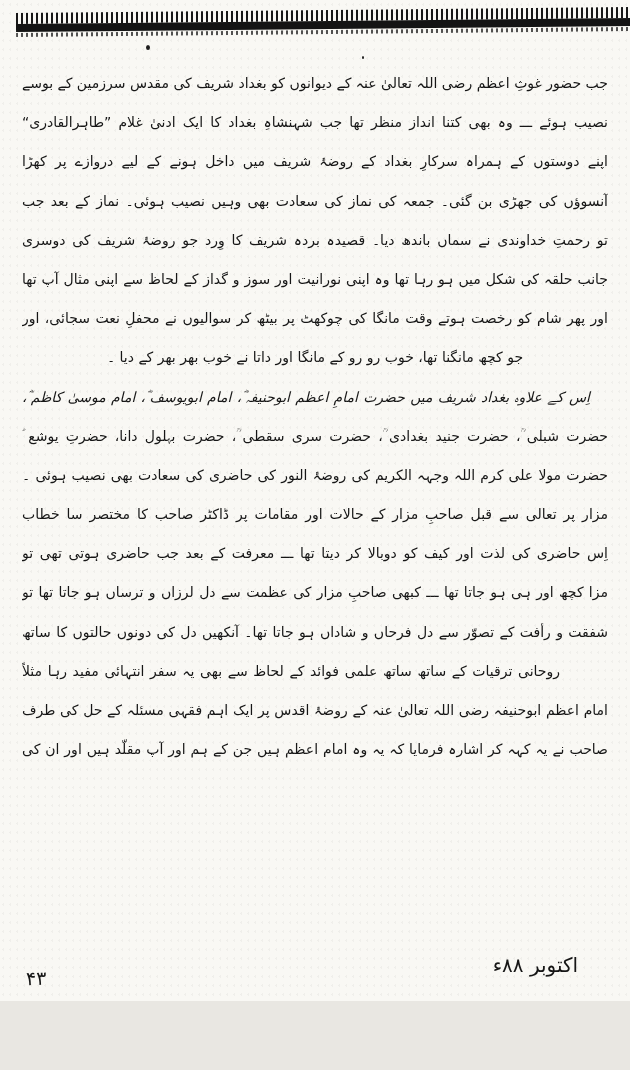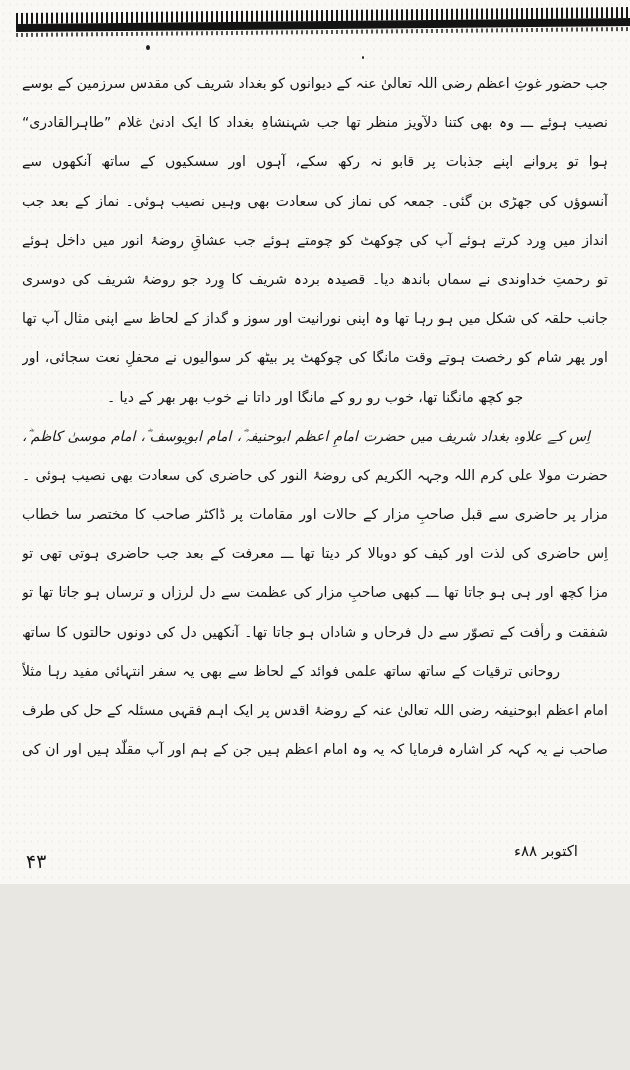--- a/index.html
+++ b/index.html
@@ -3,21 +3,21 @@
 <meta charset="utf-8">
 <style>
   html,body{margin:0;padding:0;}
   body{
     width:630px;height:1070px;
     font-family:"DejaVu Sans",sans-serif;
     background:#e9e7e2;
   }
   .page{
     position:relative;
-    width:630px;height:884px;
+    width:630px;height:1001px;
     background-color:#f9f8f4;
     background-image:radial-gradient(rgba(40,40,40,0.045) 1px, transparent 1px);
     background-size:7px 9px;
     overflow:hidden;
     color:#151515;
   }
   
   .ornament{
     position:absolute;left:16px;right:-6px;top:13px;height:25px;
     transform:rotate(-0.55deg);transform-origin:left center;
@@ -54,55 +54,55 @@
   }
   .line.indent-sm{padding-right:18px;font-style:italic;}
   .line.indent-lg{padding-right:48px;}
   .footer-page-number{
     position:absolute;left:26px;bottom:12px;
     font-size:19px;direction:rtl;color:#161616;
     transform:rotate(-2deg);
   }
   .footer-date{
     position:absolute;right:52px;bottom:24px;
-    font-size:15px;direction:rtl;color:#161616;
+    font-size:20px;direction:rtl;color:#161616;
   }
 </style>
 </head>
 <body>
 
 <div class="page">
 
   <div class="ornament">
     <div class="teeth"></div>
     <div class="band"></div>
     <div class="sub"></div>
   </div>
 
   <div class="speck" style="left:146px;top:45px;width:4px;height:5px;"></div>
   <div class="speck" style="left:362px;top:56px;width:2px;height:3px;"></div>
 
   <div class="body-text" lang="ur" dir="rtl">
 
     <div>
       <div class="line">جب حضور غوثِ اعظم رضی اللہ تعالیٰ عنہ کے دیوانوں کو بغداد شریف کی مقدس سرزمین کے بوسے</div>
-      <div class="line">نصیب ہوئے ـــ وہ بھی کتنا دلآویز منظر تھا جب شہنشاہِ بغداد کا ایک ادنیٰ غلام ”طاہرالقادری“</div>
-      <div class="line">ہوا تو پروانے اپنے جذبات پر قابو نہ رکھ سکے، آہوں اور سسکیوں کے ساتھ آنکھوں سے</div>
+      <div class="line">نصیب ہوئے ـــ وہ بھی کتنا انداز منظر تھا جب شہنشاہِ بغداد کا ایک ادنیٰ غلام ”طاہرالقادری“</div>
+      <div class="line">اپنے دوستوں کے ہمراہ سرکارِ بغداد کے روضۂ شریف میں داخل ہونے کے لیے دروازے پر کھڑا</div>
       <div class="line">آنسوؤں کی جھڑی بن گئی۔ جمعہ کی نماز کی سعادت بھی وہیں نصیب ہوئی۔ نماز کے بعد جب روضۂ</div>
-      <div class="line">انداز میں وِرد کرتے ہوئے آپ کی چوکھٹ کو چومتے ہوئے جب عشاقِ روضۂ انور میں داخل ہوئے</div>
       <div class="line">تو رحمتِ خداوندی نے سماں باندھ دیا۔ قصیدہ بردہ شریف کا وِرد جو روضۂ شریف کی دوسری</div>
       <div class="line">جانب حلقہ کی شکل میں ہو رہا تھا وہ اپنی نورانیت اور سوز و گداز کے لحاظ سے اپنی مثال آپ تھا ـــ</div>
       <div class="line">اور پھر شام کو رخصت ہوتے وقت مانگا کی چوکھٹ پر بیٹھ کر سوالیوں نے محفلِ نعت سجائی، اور</div>
       <div class="line center">جو کچھ مانگنا تھا، خوب رو رو کے مانگا اور داتا نے خوب بھر بھر کے دیا ۔</div>
     </div>
 
     <div>
       <div class="line indent-sm">اِس کے علاوہ بغداد شریف میں حضرت امامِ اعظم ابوحنیفہ ؓ، امام ابویوسف ؓ، امام موسیٰ کاظم ؓ،</div>
+      <div class="line">حضرت شبلی ؒ، حضرت جنید بغدادی ؒ، حضرت سری سقطی ؒ، حضرت بہلول دانا، حضرتِ یوشع ؑ</div>
       <div class="line">حضرت مولا علی کرم اللہ وجہہ الکریم کی روضۂ النور کی حاضری کی سعادت بھی نصیب ہوئی ۔ اور ہر</div>
-      <div class="line">مزار پر حاضری سے قبل صاحبِ مزار کے حالات اور مقامات پر ڈاکٹر صاحب کا مختصر سا خطاب</div>
+      <div class="line">مزار پر تعالی سے قبل صاحبِ مزار کے حالات اور مقامات پر ڈاکٹر صاحب کا مختصر سا خطاب</div>
       <div class="line">اِس حاضری کی لذت اور کیف کو دوبالا کر دیتا تھا ـــ معرفت کے بعد جب حاضری ہوتی تھی تو حاضری کا</div>
       <div class="line">مزا کچھ اور ہی ہو جاتا تھا ـــ کبھی صاحبِ مزار کی عظمت سے دل لرزاں و ترساں ہو جاتا تھا تو کبھی ان کی</div>
       <div class="line">شفقت و رأفت کے تصوّر سے دل فرحاں و شاداں ہو جاتا تھا۔ آنکھیں دل کی دونوں حالتوں کا ساتھ</div>
     </div>
 
     <div>
       <div class="line indent-lg">روحانی ترقیات کے ساتھ ساتھ علمی فوائد کے لحاظ سے بھی یہ سفر انتہائی مفید رہا مثلاً حضرت</div>
       <div class="line">امام اعظم ابوحنیفہ رضی اللہ تعالیٰ عنہ کے روضۂ اقدس پر ایک اہم فقہی مسئلہ کے حل کی طرف ڈاکٹر</div>
       <div class="line">صاحب نے یہ کہہ کر اشارہ فرمایا کہ یہ وہ امام اعظم ہیں جن کے ہم اور آپ مقلّد ہیں اور ان کی اس</div>
     </div>

